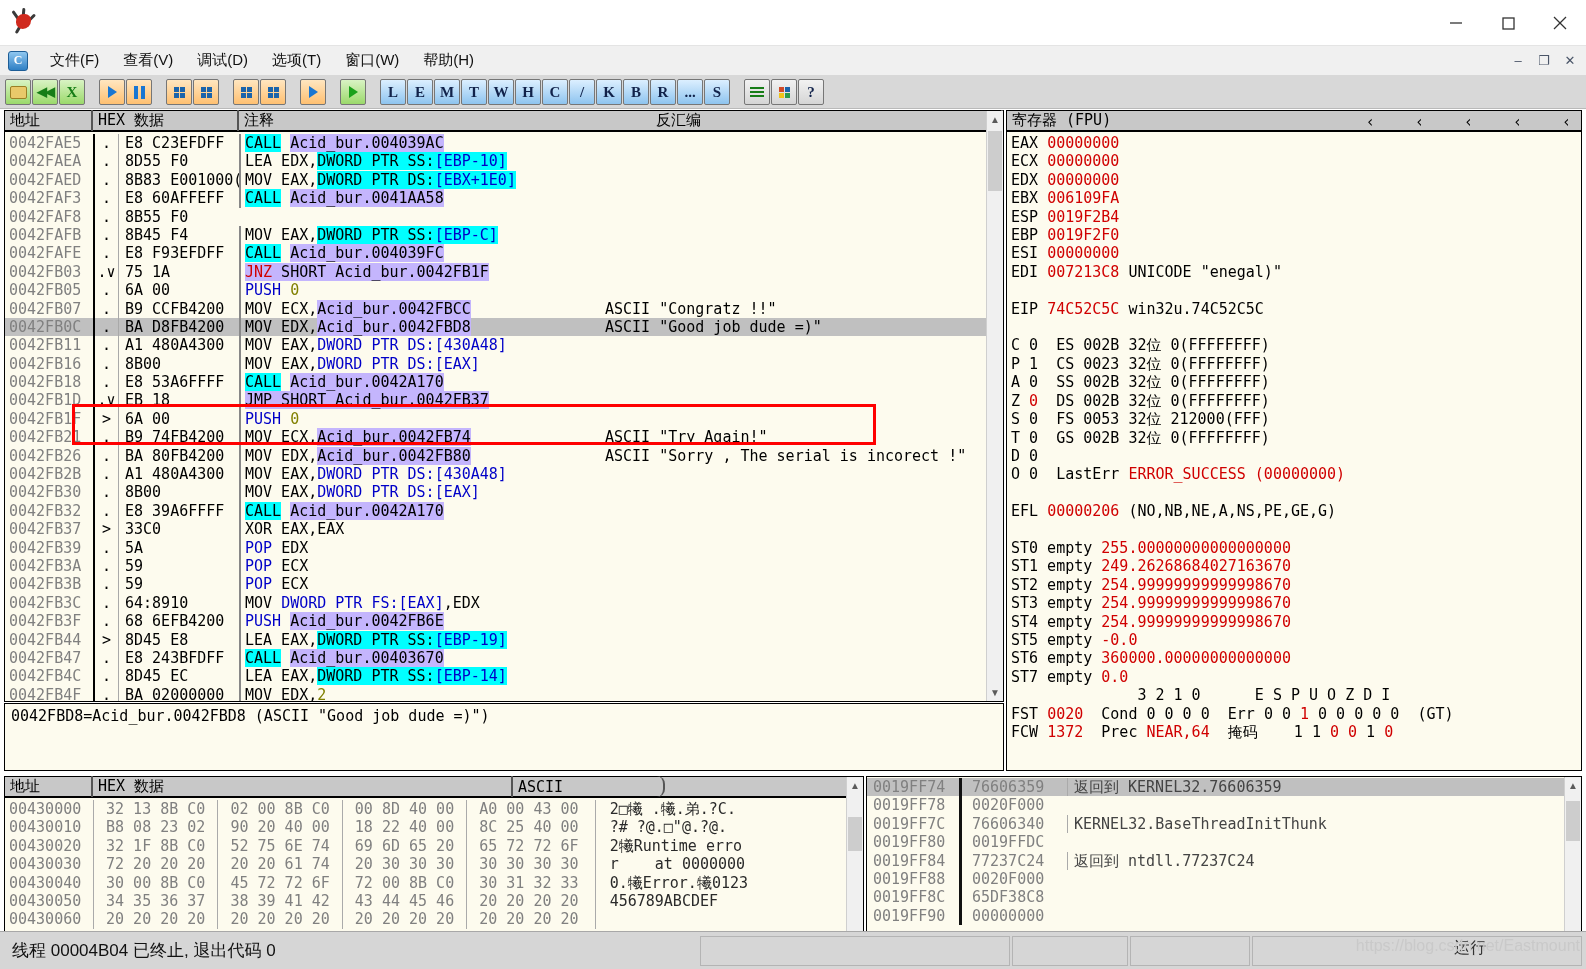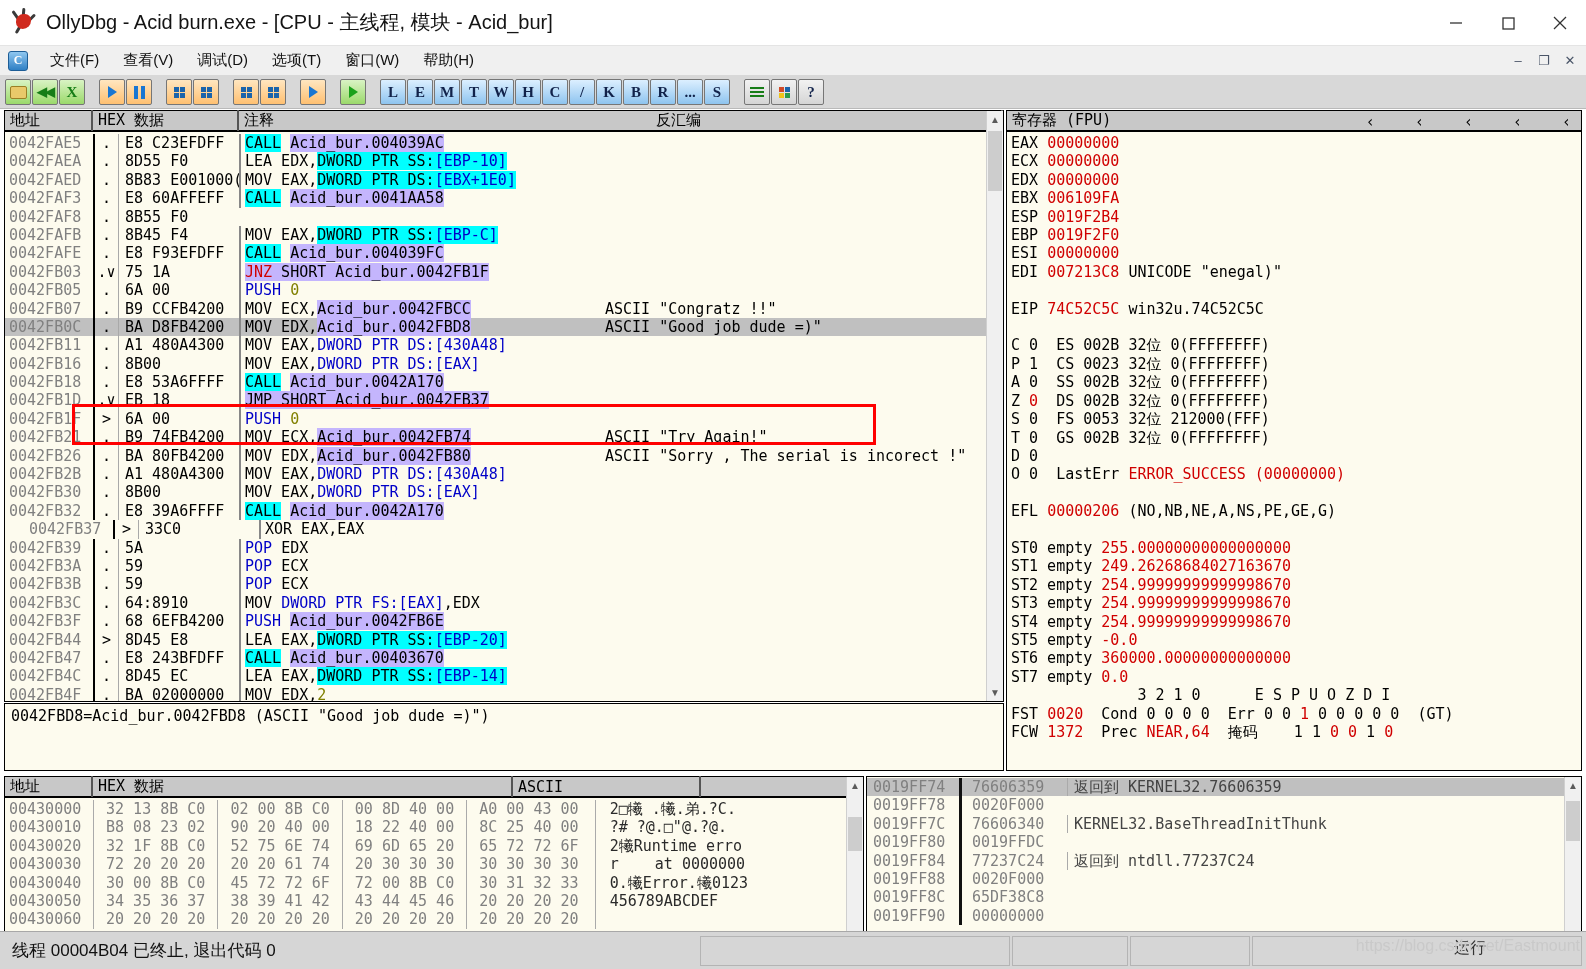--- a/index.html
+++ b/index.html
@@ -116,21 +116,20 @@
 <body>
 
 <div id="titlebar">
   <div id="app-icon">
     <span class="l1"></span>
       <span class="l2"></span>
       <span class="l3"></span>
       <span class="l4"></span>
     <span class="blob"></span>
   </div>
-  <span id="title-text">OllyDbg - Acid burn.exe - [CPU - 主线程, 模块 - Acid_bur]</span>
   <div class="winbtns">
     <div class="wbtn">
       <svg width="20" height="20" viewBox="0 0 20 20">
           <line x1="4" y1="10" x2="16" y2="10" stroke="#333" stroke-width="1.3"></line>
         </svg>
     </div>
     <div class="wbtn">
       <svg width="20" height="20" viewBox="0 0 20 20">
           <rect x="5" y="5" width="11" height="11" fill="none" stroke="#333" stroke-width="1.3"></rect>
         </svg>
@@ -278,27 +277,27 @@
         <div class="drow" style="position: relative;"><span class="addr">0042FB11</span><span class="mk">.</span><span class="hex">A1 480A4300</span><span class="dis"><span class="">MOV EAX,</span><span class="c-blue">DWORD PTR DS:</span><span class="c-blue">[430A48]</span></span><span class="cmt" style="position: absolute; left: 600px;"></span></div>
         <div class="drow" style="position: relative;"><span class="addr">0042FB16</span><span class="mk">.</span><span class="hex">8B00</span><span class="dis"><span class="">MOV EAX,</span><span class="c-blue">DWORD PTR DS:</span><span class="c-blue">[EAX]</span></span><span class="cmt" style="position: absolute; left: 600px;"></span></div>
         <div class="drow" style="position: relative;"><span class="addr">0042FB18</span><span class="mk">.</span><span class="hex">E8 53A6FFFF</span><span class="dis"><span class="hl-c">CALL</span><span class=""> </span><span class="hl-y">Acid_bur.0042A170</span></span><span class="cmt" style="position: absolute; left: 600px;"></span></div>
         <div class="drow" style="position: relative;"><span class="addr">0042FB1D</span><span class="mk">.∨</span><span class="hex">EB 18</span><span class="dis"><span class="hl-y">JMP</span><span class="hl-y"> SHORT Acid_bur.0042FB37</span></span><span class="cmt" style="position: absolute; left: 600px;"></span></div>
         <div class="drow" style="position: relative;"><span class="addr">0042FB1F</span><span class="mk">&gt;</span><span class="hex">6A 00</span><span class="dis"><span class="c-blue">PUSH </span><span class="c-olive">0</span></span><span class="cmt" style="position: absolute; left: 600px;"></span></div>
         <div class="drow" style="position: relative;"><span class="addr">0042FB21</span><span class="mk">.</span><span class="hex">B9 74FB4200</span><span class="dis"><span class="">MOV ECX,</span><span class="hl-y">Acid_bur.0042FB74</span></span><span class="cmt" style="position: absolute; left: 600px;">ASCII "Try Again!"</span></div>
         <div class="drow" style="position: relative;"><span class="addr">0042FB26</span><span class="mk">.</span><span class="hex">BA 80FB4200</span><span class="dis"><span class="">MOV EDX,</span><span class="hl-y">Acid_bur.0042FB80</span></span><span class="cmt" style="position: absolute; left: 600px;">ASCII "Sorry , The serial is incorect !"</span></div>
         <div class="drow" style="position: relative;"><span class="addr">0042FB2B</span><span class="mk">.</span><span class="hex">A1 480A4300</span><span class="dis"><span class="">MOV EAX,</span><span class="c-blue">DWORD PTR DS:</span><span class="c-blue">[430A48]</span></span><span class="cmt" style="position: absolute; left: 600px;"></span></div>
         <div class="drow" style="position: relative;"><span class="addr">0042FB30</span><span class="mk">.</span><span class="hex">8B00</span><span class="dis"><span class="">MOV EAX,</span><span class="c-blue">DWORD PTR DS:</span><span class="c-blue">[EAX]</span></span><span class="cmt" style="position: absolute; left: 600px;"></span></div>
         <div class="drow" style="position: relative;"><span class="addr">0042FB32</span><span class="mk">.</span><span class="hex">E8 39A6FFFF</span><span class="dis"><span class="hl-c">CALL</span><span class=""> </span><span class="hl-y">Acid_bur.0042A170</span></span><span class="cmt" style="position: absolute; left: 600px;"></span></div>
-        <div class="drow" style="position: relative; padding-left: 20px;"><span class="addr">0042FB37</span><span class="mk">&gt;</span><span class="hex">33C0</span><span class="dis"><span class="">XOR EAX,EAX</span></span><span class="cmt" style="position: absolute; left: 600px;"></span></div>
+        <div class="drow" style="position: relative;"><span class="addr">0042FB37</span><span class="mk">&gt;</span><span class="hex">33C0</span><span class="dis"><span class="">XOR EAX,EAX</span></span><span class="cmt" style="position: absolute; left: 600px;"></span></div>
         <div class="drow" style="position: relative;"><span class="addr">0042FB39</span><span class="mk">.</span><span class="hex">5A</span><span class="dis"><span class="c-blue">POP </span><span class="">EDX</span></span><span class="cmt" style="position: absolute; left: 600px;"></span></div>
         <div class="drow" style="position: relative;"><span class="addr">0042FB3A</span><span class="mk">.</span><span class="hex">59</span><span class="dis"><span class="c-blue">POP </span><span class="">ECX</span></span><span class="cmt" style="position: absolute; left: 600px;"></span></div>
         <div class="drow" style="position: relative;"><span class="addr">0042FB3B</span><span class="mk">.</span><span class="hex">59</span><span class="dis"><span class="c-blue">POP </span><span class="">ECX</span></span><span class="cmt" style="position: absolute; left: 600px;"></span></div>
         <div class="drow" style="position: relative;"><span class="addr">0042FB3C</span><span class="mk">.</span><span class="hex">64:8910</span><span class="dis"><span class="">MOV </span><span class="c-blue">DWORD PTR FS:</span><span class="c-blue">[EAX]</span><span class="">,EDX</span></span><span class="cmt" style="position: absolute; left: 600px;"></span></div>
         <div class="drow" style="position: relative;"><span class="addr">0042FB3F</span><span class="mk">.</span><span class="hex">68 6EFB4200</span><span class="dis"><span class="c-blue">PUSH </span><span class="hl-y">Acid_bur.0042FB6E</span></span><span class="cmt" style="position: absolute; left: 600px;"></span></div>
-        <div class="drow" style="position: relative;"><span class="addr">0042FB44</span><span class="mk">&gt;</span><span class="hex">8D45 E8</span><span class="dis"><span class="">LEA EAX,</span><span class="hl-c">DWORD PTR SS:</span><span class="hl-c c-blue">[EBP-20]</span></span><span class="cmt" style="position: absolute; left: 600px;"></span></div>
+        <div class="drow" style="position: relative;"><span class="addr">0042FB44</span><span class="mk">&gt;</span><span class="hex">8D45 E8</span><span class="dis"><span class="">LEA EAX,</span><span class="hl-c">DWORD PTR SS:</span><span class="hl-c c-blue">[EBP-19]</span></span><span class="cmt" style="position: absolute; left: 600px;"></span></div>
         <div class="drow" style="position: relative;"><span class="addr">0042FB47</span><span class="mk">.</span><span class="hex">E8 243BFDFF</span><span class="dis"><span class="hl-c">CALL</span><span class=""> </span><span class="hl-y">Acid_bur.00403670</span></span><span class="cmt" style="position: absolute; left: 600px;"></span></div>
         <div class="drow" style="position: relative; align-items: flex-end;"><span class="addr">0042FB4C</span><span class="mk">.</span><span class="hex">8D45 EC</span><span class="dis"><span class="">LEA EAX,</span><span class="hl-c">DWORD PTR SS:</span><span class="hl-c c-blue">[EBP-14]</span></span><span class="cmt" style="position: absolute; left: 600px;"></span></div>
         <div class="drow" style="position: relative;"><span class="addr">0042FB4F</span><span class="mk">.</span><span class="hex">BA 02000000</span><span class="dis"><span class="">MOV EDX,</span><span class="c-olive">2</span></span><span class="cmt" style="position: absolute; left: 600px;"></span></div>
       </div>
     <div class="vsb">
       <div class="arr">▲</div>
       <div class="thumb" style="top:20px;height:60px;"></div>
       <div class="arr" style="position:absolute;bottom:0;left:0;right:0;">▼</div>
     </div>
   </div>
@@ -320,21 +319,21 @@
         <span>‹</span>
       </div>
     </div>
     <div class="mono" id="reg-body" style="position:absolute;top:23px;left:4px;right:4px;bottom:2px;font-size:15px;line-height:18.4px;white-space:pre;"><div><span>EAX </span><span class="c-red">00000000</span><span></span></div><div><span>ECX </span><span class="c-red">00000000</span><span></span></div><div><span>EDX </span><span class="c-red">00000000</span><span></span></div><div><span>EBX </span><span class="c-red">006109FA</span><span></span></div><div><span>ESP </span><span class="c-red">0019F2B4</span><span></span></div><div><span>EBP </span><span class="c-red">0019F2F0</span><span></span></div><div><span>ESI </span><span class="c-red">00000000</span><span></span></div><div><span>EDI </span><span class="c-red">007213C8</span><span> UNICODE "enegal)"</span></div><div> </div><div><span>EIP </span><span class="c-red">74C52C5C</span><span> win32u.74C52C5C</span></div><div> </div><div><span>C </span><span>0</span><span>  ES 002B 32位 0(FFFFFFFF)</span></div><div><span>P </span><span>1</span><span>  CS 0023 32位 0(FFFFFFFF)</span></div><div><span>A </span><span>0</span><span>  SS 002B 32位 0(FFFFFFFF)</span></div><div><span>Z </span><span class="c-red">0</span><span>  DS 002B 32位 0(FFFFFFFF)</span></div><div><span>S </span><span>0</span><span>  FS 0053 32位 212000(FFF)</span></div><div><span>T </span><span>0</span><span>  GS 002B 32位 0(FFFFFFFF)</span></div><div><span>D </span><span>0</span></div><div><span>O </span><span>0</span><span>  LastErr </span><span class="c-red">ERROR_SUCCESS (00000000)</span></div><div> </div><div><span>EFL </span><span class="c-red">00000206</span><span> (NO,NB,NE,A,NS,PE,GE,G)</span></div><div> </div><div><span>ST0 empty </span><span class="c-red">255.00000000000000000</span></div><div><span>ST1 empty </span><span class="c-red">249.26268684027163670</span></div><div><span>ST2 empty </span><span class="c-red">254.99999999999998670</span></div><div><span>ST3 empty </span><span class="c-red">254.99999999999998670</span></div><div><span>ST4 empty </span><span class="c-red">254.99999999999998670</span></div><div><span>ST5 empty </span><span class="c-red">-0.0</span></div><div><span>ST6 empty </span><span class="c-red">360000.00000000000000</span></div><div><span>ST7 empty </span><span class="c-red">0.0</span></div><div><span>              3 2 1 0      E S P U O Z D I</span></div><div><span>FST </span><span class="c-red">0020</span><span>  Cond 0 0 0 0  Err </span><span>0 0 </span><span class="c-red">1</span><span> 0 0 0 0 0  (GT)</span></div><div><span>FCW </span><span class="c-red">1372</span><span>  Prec </span><span class="c-red">NEAR,64</span><span>  掩码    1 1 </span><span class="c-red">0 0</span><span> 1 </span><span class="c-red">0</span></div></div>
   </div>
 
   <div class="pane" id="dump-pane" style="left:4px;top:667px;width:860px;height:220px;">
     <div class="pane-head">
       <div class="hcell" style="width:88px;">地址</div>
       <div class="hcell" style="width:420px;">HEX 数据</div>
-      <div class="hcell" style="width:188px;">ASCII</div>
+      <div class="hcell" style="width:152px;border-radius:8px;">ASCII</div>
       <div class="hcell nb" style="flex:1;"></div>
     </div>
     <div class="mono" id="dump-rows" style="position:absolute;top:23px;left:0;right:17px;bottom:0;font-size:15px;line-height:18.4px;white-space:pre;overflow:hidden;"><div class="drow"><span class="addr" style="color: rgb(128, 128, 128);">00430000</span><span style="color: rgb(128, 128, 128); border-left: 1px solid rgb(170, 170, 170); padding: 0px 3px;"> 32 13 8B C0 </span><span style="color: rgb(128, 128, 128); border-left: 1px solid rgb(170, 170, 170); padding: 0px 3px;"> 02 00 8B C0 </span><span style="color: rgb(128, 128, 128); border-left: 1px solid rgb(170, 170, 170); padding: 0px 3px;"> 00 8D 40 00 </span><span style="color: rgb(128, 128, 128); border-left: 1px solid rgb(170, 170, 170); padding: 0px 3px;"> A0 00 43 00 </span><span style="color: rgb(42, 42, 42); border-left: 1px solid rgb(170, 170, 170); padding-left: 5px; margin-left: 4px;"> 2□犧 .犧.弟.?C.</span></div><div class="drow"><span class="addr" style="color: rgb(128, 128, 128);">00430010</span><span style="color: rgb(128, 128, 128); border-left: 1px solid rgb(170, 170, 170); padding: 0px 3px;"> B8 08 23 02 </span><span style="color: rgb(128, 128, 128); border-left: 1px solid rgb(170, 170, 170); padding: 0px 3px;"> 90 20 40 00 </span><span style="color: rgb(128, 128, 128); border-left: 1px solid rgb(170, 170, 170); padding: 0px 3px;"> 18 22 40 00 </span><span style="color: rgb(128, 128, 128); border-left: 1px solid rgb(170, 170, 170); padding: 0px 3px;"> 8C 25 40 00 </span><span style="color: rgb(42, 42, 42); border-left: 1px solid rgb(170, 170, 170); padding-left: 5px; margin-left: 4px;"> ?# ?@.□"@.?@.</span></div><div class="drow"><span class="addr" style="color: rgb(128, 128, 128);">00430020</span><span style="color: rgb(128, 128, 128); border-left: 1px solid rgb(170, 170, 170); padding: 0px 3px;"> 32 1F 8B C0 </span><span style="color: rgb(128, 128, 128); border-left: 1px solid rgb(170, 170, 170); padding: 0px 3px;"> 52 75 6E 74 </span><span style="color: rgb(128, 128, 128); border-left: 1px solid rgb(170, 170, 170); padding: 0px 3px;"> 69 6D 65 20 </span><span style="color: rgb(128, 128, 128); border-left: 1px solid rgb(170, 170, 170); padding: 0px 3px;"> 65 72 72 6F </span><span style="color: rgb(42, 42, 42); border-left: 1px solid rgb(170, 170, 170); padding-left: 5px; margin-left: 4px;"> 2犧Runtime erro</span></div><div class="drow"><span class="addr" style="color: rgb(128, 128, 128);">00430030</span><span style="color: rgb(128, 128, 128); border-left: 1px solid rgb(170, 170, 170); padding: 0px 3px;"> 72 20 20 20 </span><span style="color: rgb(128, 128, 128); border-left: 1px solid rgb(170, 170, 170); padding: 0px 3px;"> 20 20 61 74 </span><span style="color: rgb(128, 128, 128); border-left: 1px solid rgb(170, 170, 170); padding: 0px 3px;"> 20 30 30 30 </span><span style="color: rgb(128, 128, 128); border-left: 1px solid rgb(170, 170, 170); padding: 0px 3px;"> 30 30 30 30 </span><span style="color: rgb(42, 42, 42); border-left: 1px solid rgb(170, 170, 170); padding-left: 5px; margin-left: 4px;"> r    at 0000000</span></div><div class="drow"><span class="addr" style="color: rgb(128, 128, 128);">00430040</span><span style="color: rgb(128, 128, 128); border-left: 1px solid rgb(170, 170, 170); padding: 0px 3px;"> 30 00 8B C0 </span><span style="color: rgb(128, 128, 128); border-left: 1px solid rgb(170, 170, 170); padding: 0px 3px;"> 45 72 72 6F </span><span style="color: rgb(128, 128, 128); border-left: 1px solid rgb(170, 170, 170); padding: 0px 3px;"> 72 00 8B C0 </span><span style="color: rgb(128, 128, 128); border-left: 1px solid rgb(170, 170, 170); padding: 0px 3px;"> 30 31 32 33 </span><span style="color: rgb(42, 42, 42); border-left: 1px solid rgb(170, 170, 170); padding-left: 5px; margin-left: 4px;"> 0.犧Error.犧0123</span></div><div class="drow"><span class="addr" style="color: rgb(128, 128, 128);">00430050</span><span style="color: rgb(128, 128, 128); border-left: 1px solid rgb(170, 170, 170); padding: 0px 3px;"> 34 35 36 37 </span><span style="color: rgb(128, 128, 128); border-left: 1px solid rgb(170, 170, 170); padding: 0px 3px;"> 38 39 41 42 </span><span style="color: rgb(128, 128, 128); border-left: 1px solid rgb(170, 170, 170); padding: 0px 3px;"> 43 44 45 46 </span><span style="color: rgb(128, 128, 128); border-left: 1px solid rgb(170, 170, 170); padding: 0px 3px;"> 20 20 20 20 </span><span style="color: rgb(42, 42, 42); border-left: 1px solid rgb(170, 170, 170); padding-left: 5px; margin-left: 4px;"> 456789ABCDEF</span></div><div class="drow"><span class="addr" style="color: rgb(128, 128, 128);">00430060</span><span style="color: rgb(128, 128, 128); border-left: 1px solid rgb(170, 170, 170); padding: 0px 3px;"> 20 20 20 20 </span><span style="color: rgb(128, 128, 128); border-left: 1px solid rgb(170, 170, 170); padding: 0px 3px;"> 20 20 20 20 </span><span style="color: rgb(128, 128, 128); border-left: 1px solid rgb(170, 170, 170); padding: 0px 3px;"> 20 20 20 20 </span><span style="color: rgb(128, 128, 128); border-left: 1px solid rgb(170, 170, 170); padding: 0px 3px;"> 20 20 20 20 </span><span style="color: rgb(42, 42, 42); border-left: 1px solid rgb(170, 170, 170); padding-left: 5px; margin-left: 4px;"> </span></div></div>
     <div class="vsb">
       <div class="arr">▲</div>
       <div class="thumb" style="top:40px;height:34px;"></div>
 
     </div>
   </div>
 

